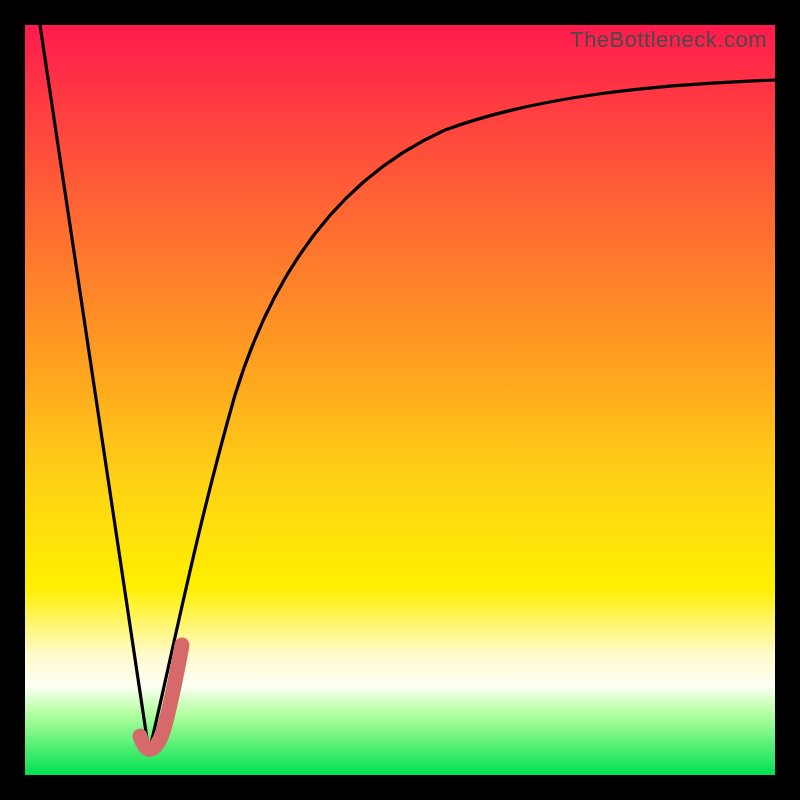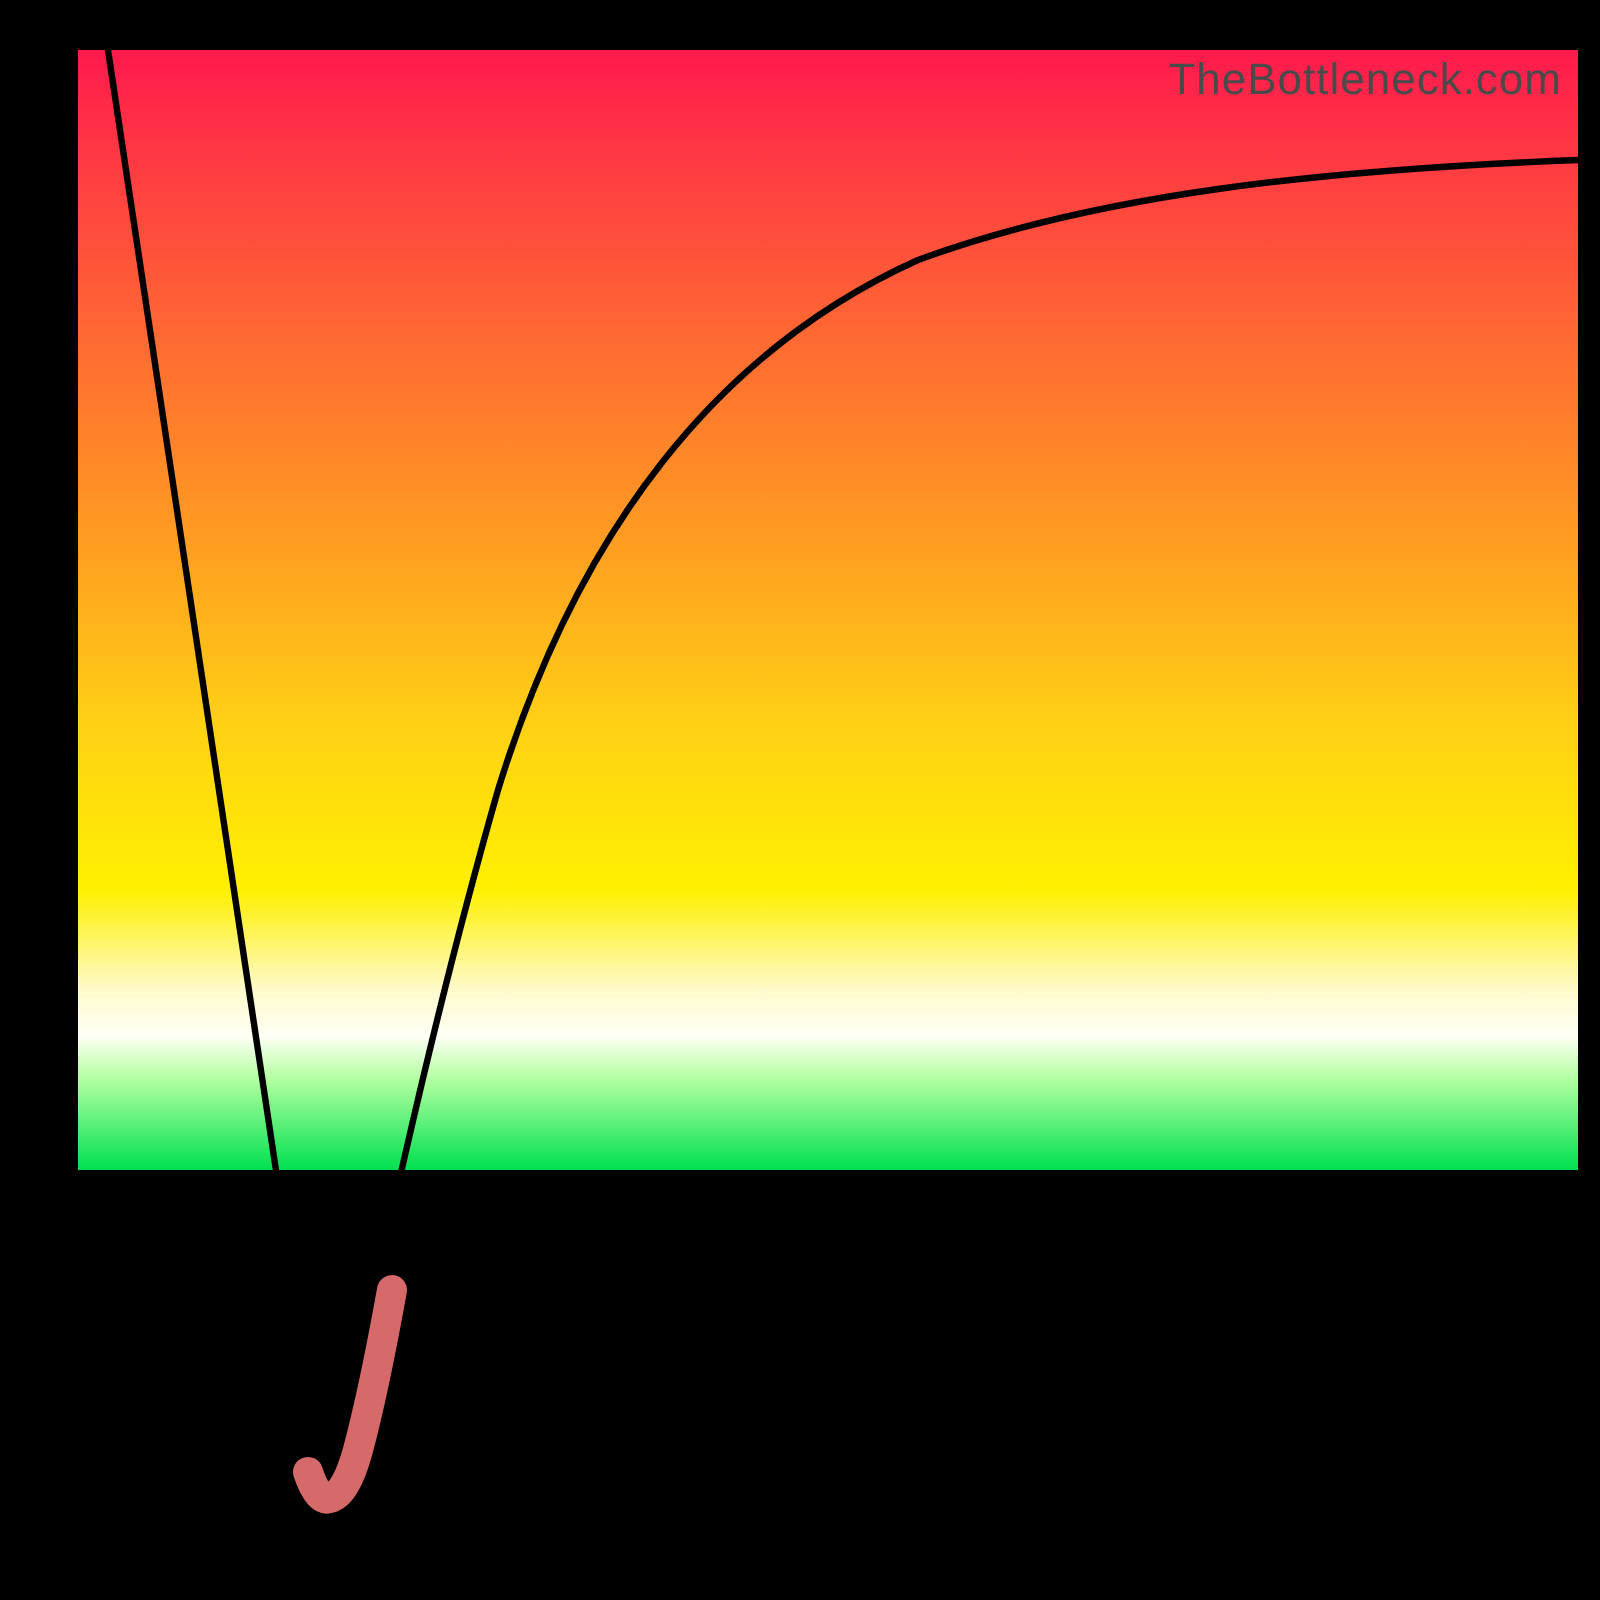--- a/index.html
+++ b/index.html
@@ -17,36 +17,35 @@
     top: 0;
     width: 800px;
     height: 800px;
     background: #000;
   }
   .plot-area {
     position: absolute;
     left: 25px;
     top: 25px;
     width: 750px;
-    height: 560px;
+    height: 750px;
     
     background: linear-gradient(
       to bottom,
       #ff1a4d 0%,
       #ff4040 12%,
       #ff7030 28%,
       #ffa020 45%,
       #ffd015 60%,
       #fff000 75%,
       #fffacd 84%,
       #fffff5 88%,
       #b0ff9e 92%,
       #00e050 100%
     );
-    margin-left: 14px;
   }
   .watermark {
     position: absolute;
     top: 2px;
     right: 8px;
     color: #4a4a4a;
     font-size: 22px;
     font-weight: 500;
     letter-spacing: 0.5px;
   }

